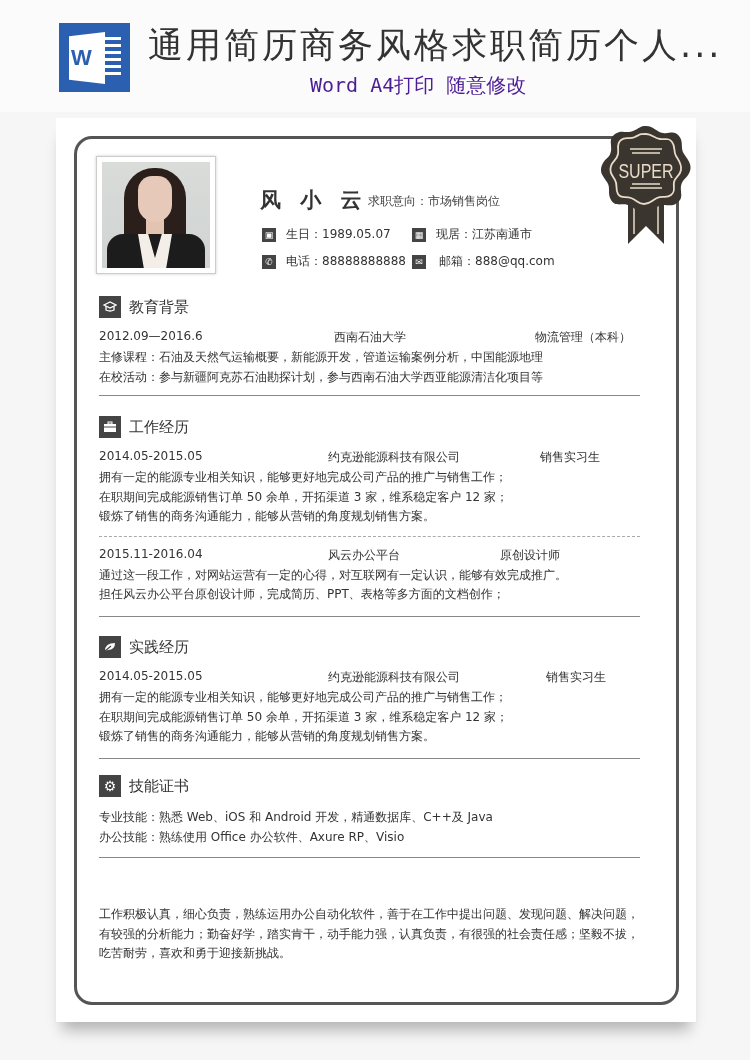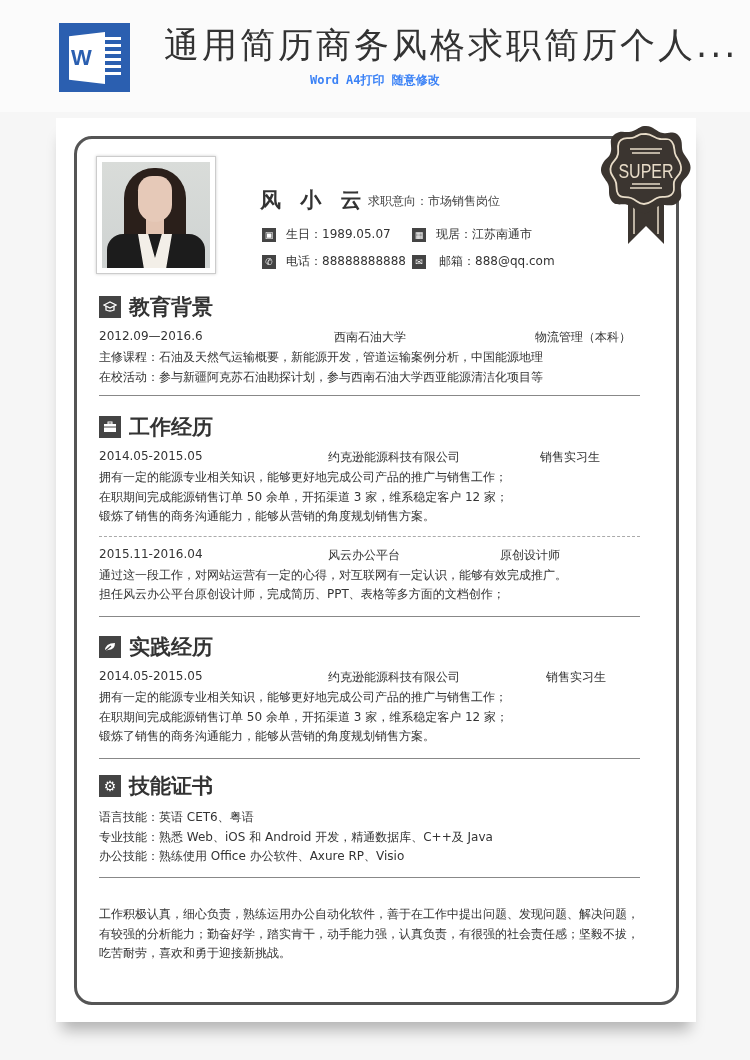--- a/index.html
+++ b/index.html
@@ -6,22 +6,22 @@
   html, body { width: 750px; height: 1060px; background: #f6f6f6; overflow: hidden; }
   body { font-family: "DejaVu Sans", "Liberation Sans", sans-serif; color: #333; position: relative; }
 
   
   .hdr { position: absolute; left: 0; top: 0; width: 750px; height: 112px; background: #fbfbfb; }
   .word-logo { position: absolute; left: 59px; top: 23px; width: 71px; height: 69px; background: #2b5fb0; }
   .word-logo .page { position: absolute; left: 10px; top: 9px; width: 36px; height: 52px; background: #fff; clip-path: polygon(0 8%, 100% 0, 100% 100%, 0 92%); }
   .word-logo .w { position: absolute; left: 12px; top: 22px; font: bold 22px "Liberation Sans", sans-serif; color: #2b5fb0; }
   .word-logo .lines { position: absolute; left: 44px; top: 14px; width: 18px; }
   .word-logo .lines i { display: block; height: 3px; background: #fff; margin-bottom: 4px; }
-  .title { position: absolute; left: 164px; top: 22px; font-size: 35px; color: #333; letter-spacing: 3px; white-space: nowrap; font-family: "DejaVu Sans", sans-serif; }
-  .subtitle { position: absolute; left: 310px; top: 72px; font-size: 12px; color: #3b82f6; font-family: "DejaVu Sans Mono", monospace; font-weight: bold; }
+  .title { position: absolute; left: 148px; top: 22px; font-size: 35px; color: #333; letter-spacing: 3px; white-space: nowrap; font-family: "DejaVu Sans", sans-serif; }
+  .subtitle { position: absolute; left: 310px; top: 72px; font-size: 20px; color: #4c1d95; font-family: "DejaVu Sans Mono", monospace; }
 
   
   .paper { position: absolute; left: 56px; top: 118px; width: 640px; height: 904px; background: #fff; box-shadow: 0 14px 14px -6px rgba(0,0,0,0.28); }
   .frame { position: absolute; left: 18px; top: 18px; width: 605px; height: 869px; border: 3px solid #555; border-radius: 18px; }
 
   
   .photo { position: absolute; left: 40px; top: 38px; width: 120px; height: 118px; border: 1px solid #ccc; background: #fff; padding: 5px; box-shadow: 0 0 3px rgba(0,0,0,0.2); }
   .photo .img { width: 100%; height: 100%; background: linear-gradient(180deg, #d9dcd9 0%, #cfd3d2 100%); position: relative; overflow: hidden; }
   .photo .hair { position: absolute; left: 22px; top: 6px; width: 62px; height: 86px; background: #2a1f1a; border-radius: 30px 30px 10px 10px; }
   .photo .face { position: absolute; left: 36px; top: 14px; width: 34px; height: 46px; background: #e6c9b8; border-radius: 15px 15px 18px 18px; }
@@ -35,21 +35,21 @@
   
   .name { position: absolute; left: 204px; top: 68px; font-size: 21px; font-weight: bold; color: #333; letter-spacing: 6px; }
   .intent { position: absolute; left: 312px; top: 75px; font-size: 12px; color: #444; }
   .info { position: absolute; font-size: 12px; color: #333; display: flex; align-items: center; }
   .info .ic { width: 14px; height: 14px; background: #444; margin-right: 10px; display: inline-flex; align-items: center; justify-content: center; color: #fff; font-size: 9px; }
 
   
   .section { position: absolute; left: 43px; width: 541px; }
   .sec-head { display: flex; align-items: center; height: 24px; }
   .sec-icon { width: 22px; height: 22px; background: #444; color: #fff; display: flex; align-items: center; justify-content: center; margin-right: 8px; }
-  .sec-title { font-size: 21px; font-weight: bold; color: #333; }
+  .sec-title { font-size: 15px; font-weight: normal; color: #333; }
   .row { position: relative; height: 19px; font-size: 12px; font-weight: normal; color: #333; margin-top: 10px; }
   .row span { position: absolute; top: 0; white-space: nowrap; }
   .line { font-size: 12px; color: #333; line-height: 19.5px; white-space: nowrap; }
   .rule { border-top: 1px solid #888; }
   .dash { border-top: 1px dashed #aaa; }
 </style>
 </head>
 <body>
 
 <div class="hdr">
@@ -185,21 +185,20 @@
     <div class="line">锻炼了销售的商务沟通能力，能够从营销的角度规划销售方案。</div>
     <div class="rule" style="margin-top:11px;"></div>
   </div>
 
   <div class="section" style="top:656px;">
     <div class="sec-head">
       <span class="sec-icon" style="font-size:14px;">⚙</span>
       <span class="sec-title">技能证书</span>
     </div>
     <div style="height:10px"></div>
-    <div class="line">语言技能：英语 CET6、粤语</div>
     <div class="line">专业技能：熟悉 Web、iOS 和 Android 开发，精通数据库、C++及 Java</div>
     <div class="line">办公技能：熟练使用 Office 办公软件、Axure RP、Visio</div>
     <div class="rule" style="margin-top:10px;"></div>
   </div>
 
   <div class="section" style="top:777px;">
     <div style="height:10px"></div>
     <div class="line">工作积极认真，细心负责，熟练运用办公自动化软件，善于在工作中提出问题、发现问题、解决问题，</div>
     <div class="line">有较强的分析能力；勤奋好学，踏实肯干，动手能力强，认真负责，有很强的社会责任感；坚毅不拔，</div>
     <div class="line">吃苦耐劳，喜欢和勇于迎接新挑战。</div>

